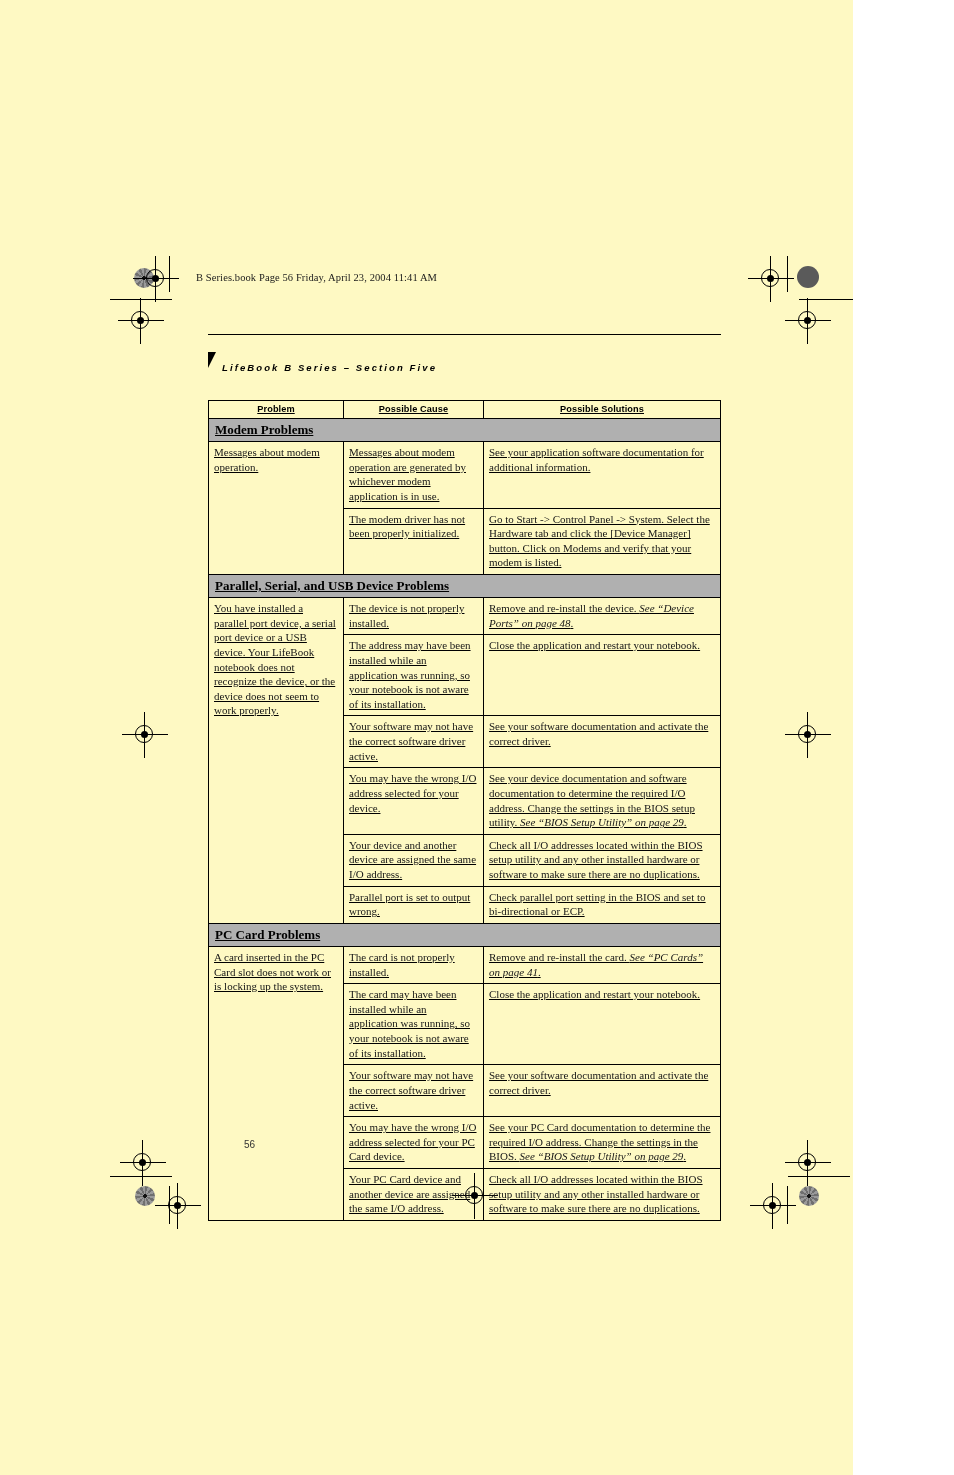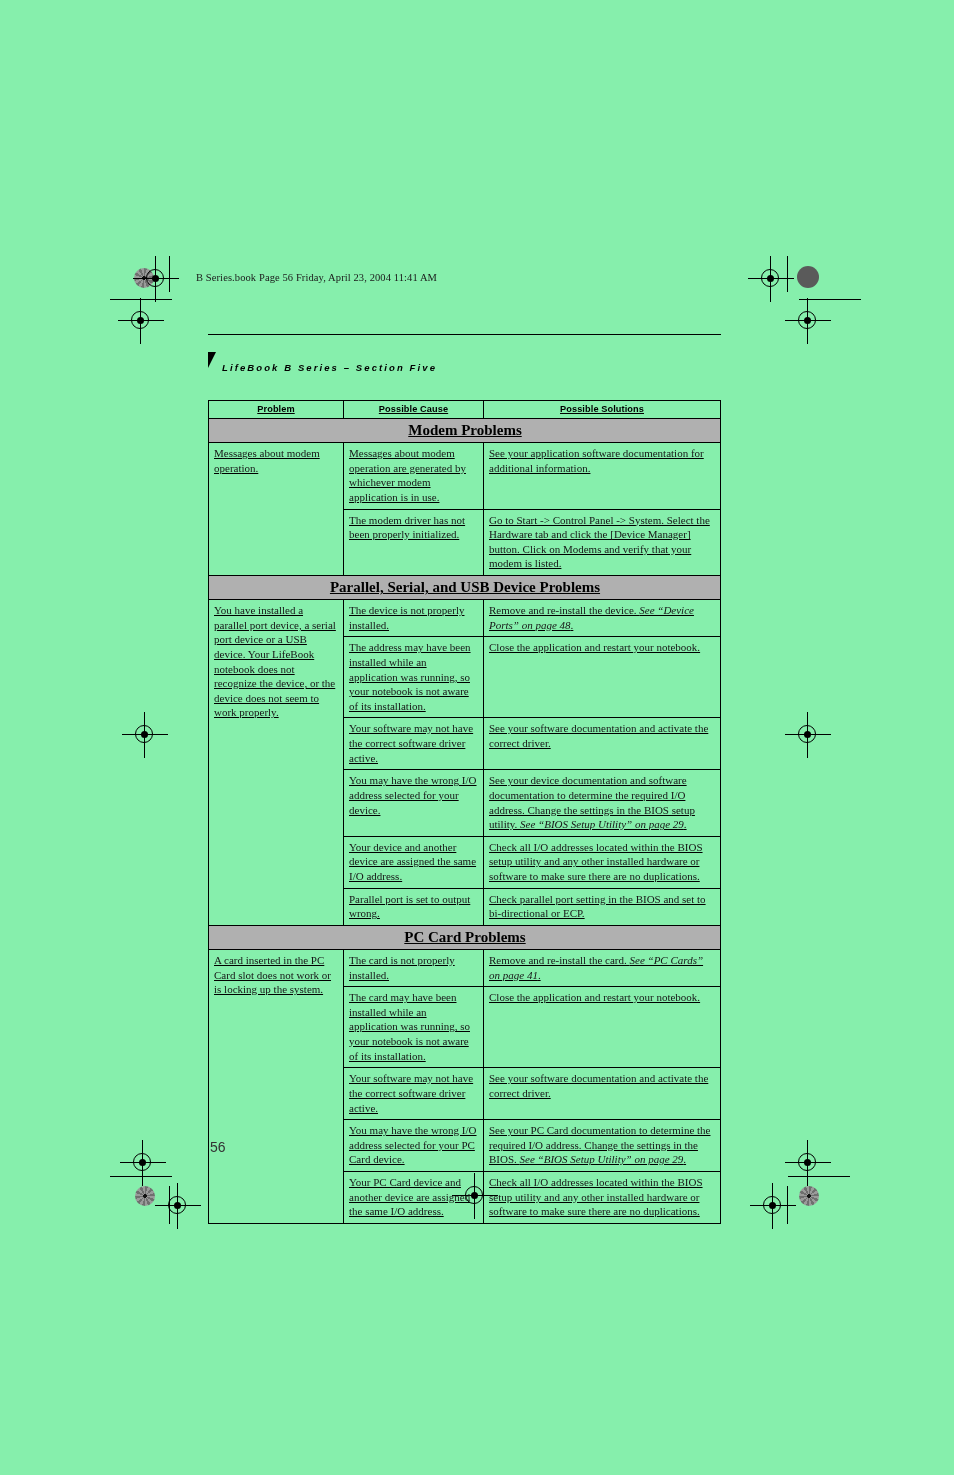--- a/index.html
+++ b/index.html
@@ -6,23 +6,23 @@
     margin: 0;
     padding: 0;
     background: #ffffff;
   }
   body {
     font-family: "Liberation Serif", serif;
     color: #000000;
   }
   .page {
     position: relative;
-    width: 954px;
+    width: 853px;
     height: 1475px;
-    background: #86efac;
+    background: #fef9c3;
     overflow: hidden;
   }
 
   
   .reg {
     position: absolute;
     width: 46px;
     height: 46px;
     pointer-events: none;
   }
@@ -124,41 +124,41 @@
     font-size: 9.2px;
     text-align: center;
     padding: 4px 4px 5px 4px;
     border-bottom: 1.6px solid #000;
     letter-spacing: 0.1px;
   }
   tr.section-row td {
     background: #b0b0b0;
     font-family: "Liberation Serif", serif;
     font-weight: bold;
-    font-size: 15px;
+    font-size: 13px;
     padding: 3px 5px 3px 6px;
     border-top: 1.2px solid #000;
     border-bottom: 1.2px solid #000;
-    text-align: center;
   }
   td.cell {
     font-family: "Liberation Serif", serif;
     font-size: 11px;
     line-height: 1.33;
     color: #161616;
   }
   td.problem { }
   .ref { font-style: italic; }
 
   
   .folio {
     position: absolute;
     font-family: "Liberation Sans", sans-serif;
-    font-size: 14px;
+    font-size: 10px;
     color: #333;
+    padding-left: 34px;
   }
 </style>
 </head>
 <body>
 
 <div class="page">
 
   <div class="dotcircle textured" style="left:134px; top:268px; width:20px; height:20px;"></div>
   <div class="reg" style="left:133px; top:256px;">
       <div class="ring"></div>

